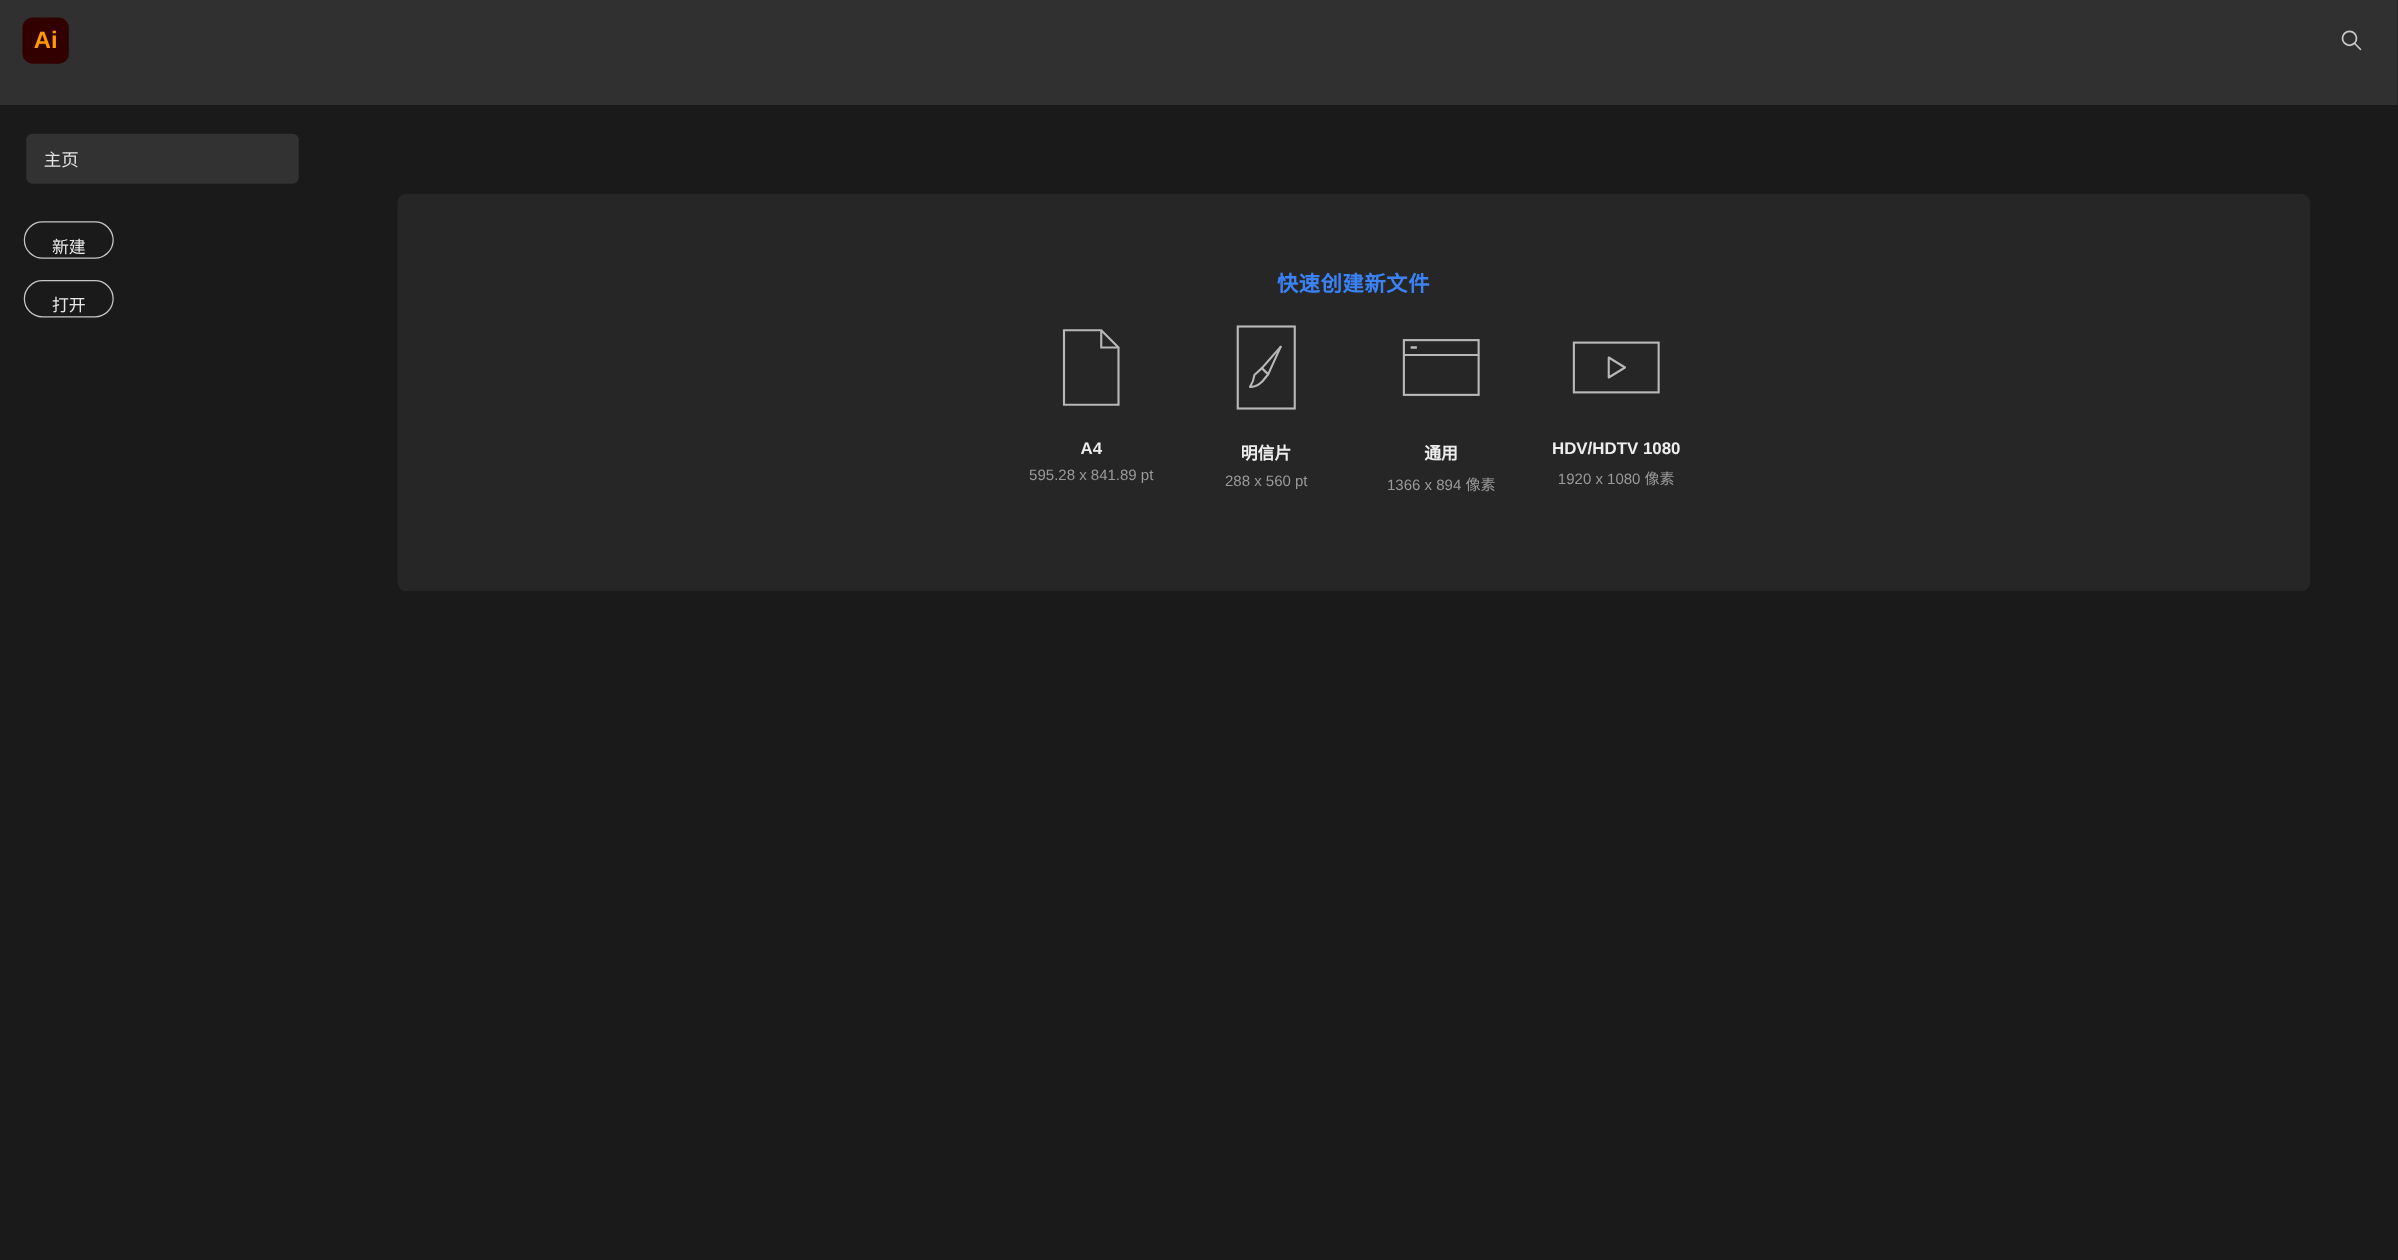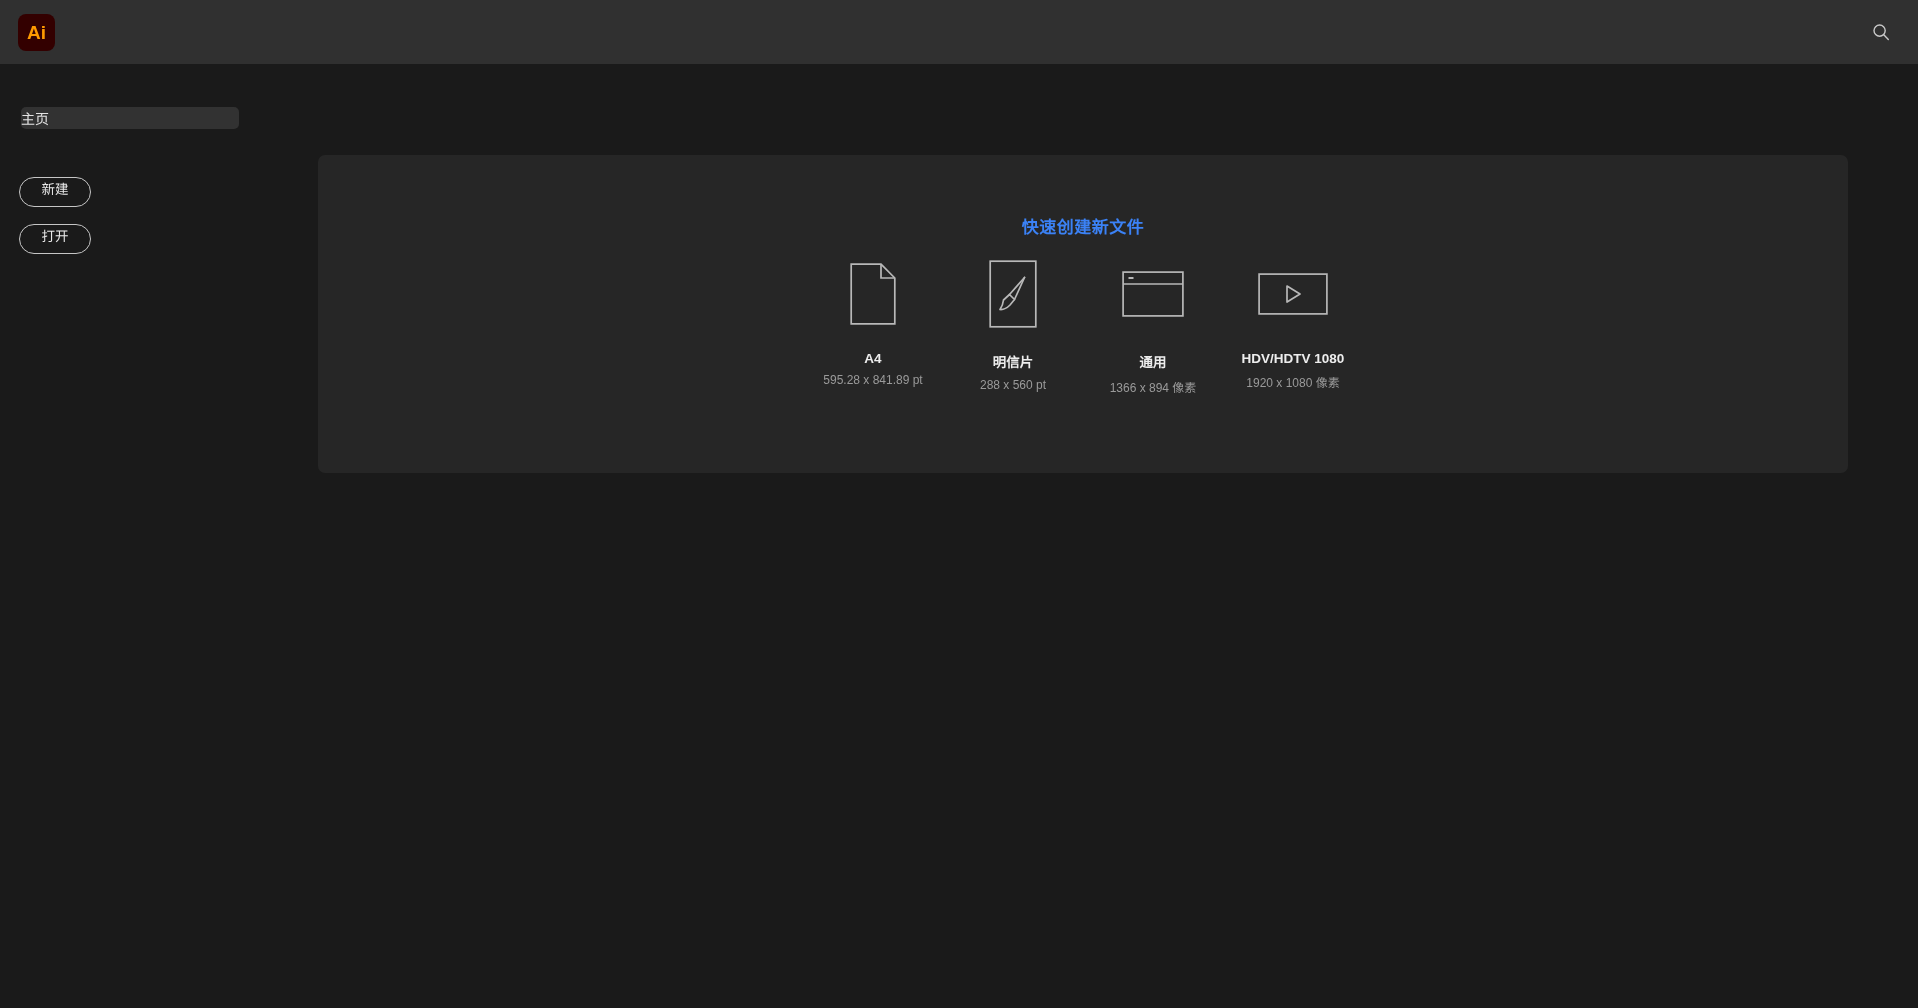--- a/index.html
+++ b/index.html
@@ -16,21 +16,21 @@
     font-family: "Liberation Sans", "DejaVu Sans", sans-serif;
     color: #d8d8d8;
     -webkit-font-smoothing: antialiased;
   }
 
   
   .header {
     position: absolute;
     top: 0; left: 0;
     width: 1918px;
-    height: 64px;
+    height: 84px;
     background: #303030;
     display: flex;
     align-items: center;
     padding-left: 44px;
   }
 
   .app-logo {
     position: absolute;
     left: 18px;
     top: 14px;
@@ -69,43 +69,44 @@
     top: 64px;
     width: 318px;
     height: 944px;
   }
 
   .nav-item {
     position: absolute;
     left: 21px;
     top: 43px;
     width: 218px;
-    height: 22px;
+    height: 40px;
     background: #323232;
     border-radius: 5px;
     display: flex;
     align-items: center;
+    padding-left: 14px;
     font-size: 14px;
     color: #e2e2e2;
     cursor: pointer;
   }
 
   .action-btn {
     position: absolute;
     left: 19px;
     width: 72px;
     height: 30px;
     border: 1px solid #c6c6c6;
     border-radius: 16px;
     background: transparent;
     color: #e8e8e8;
     font-size: 13.5px;
     font-family: "Liberation Sans", sans-serif;
     display: flex;
-    align-items: flex-start;
+    align-items: flex-end;
     justify-content: center;
     cursor: pointer;
   }
   .action-btn.new  { top: 113px; }
   .action-btn.open { top: 160px; }
 
   
   .main-panel {
     position: absolute;
     left: 318px;

